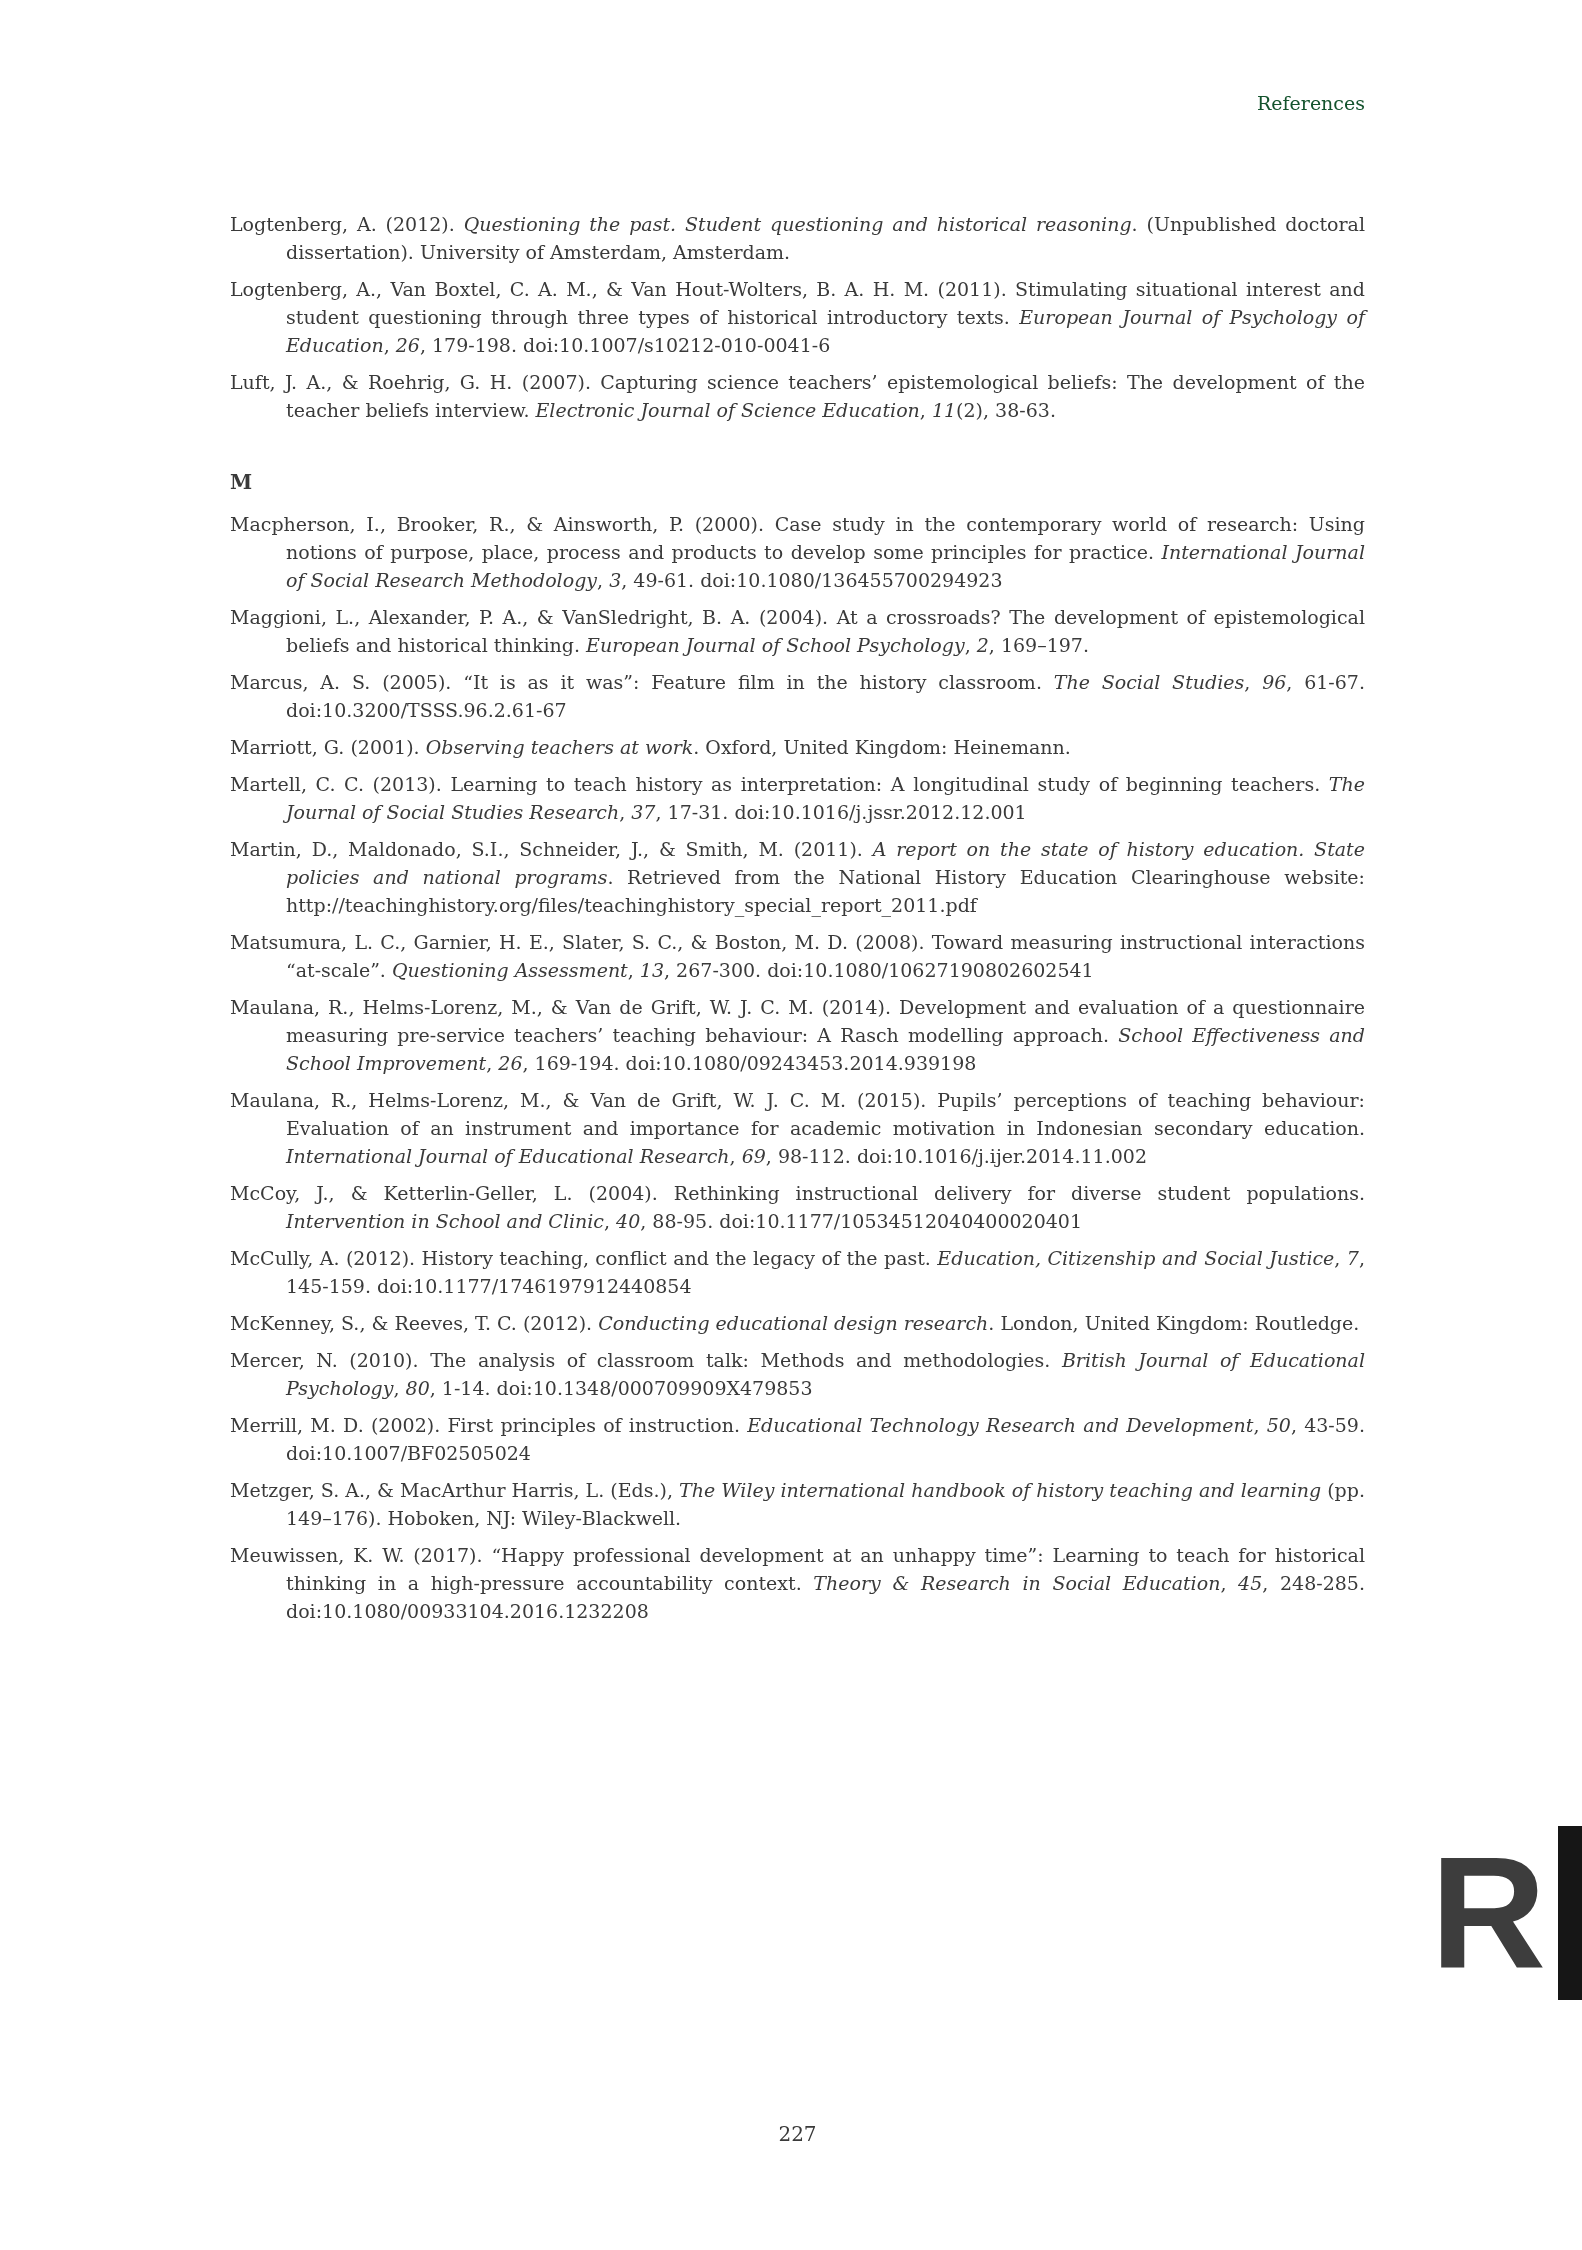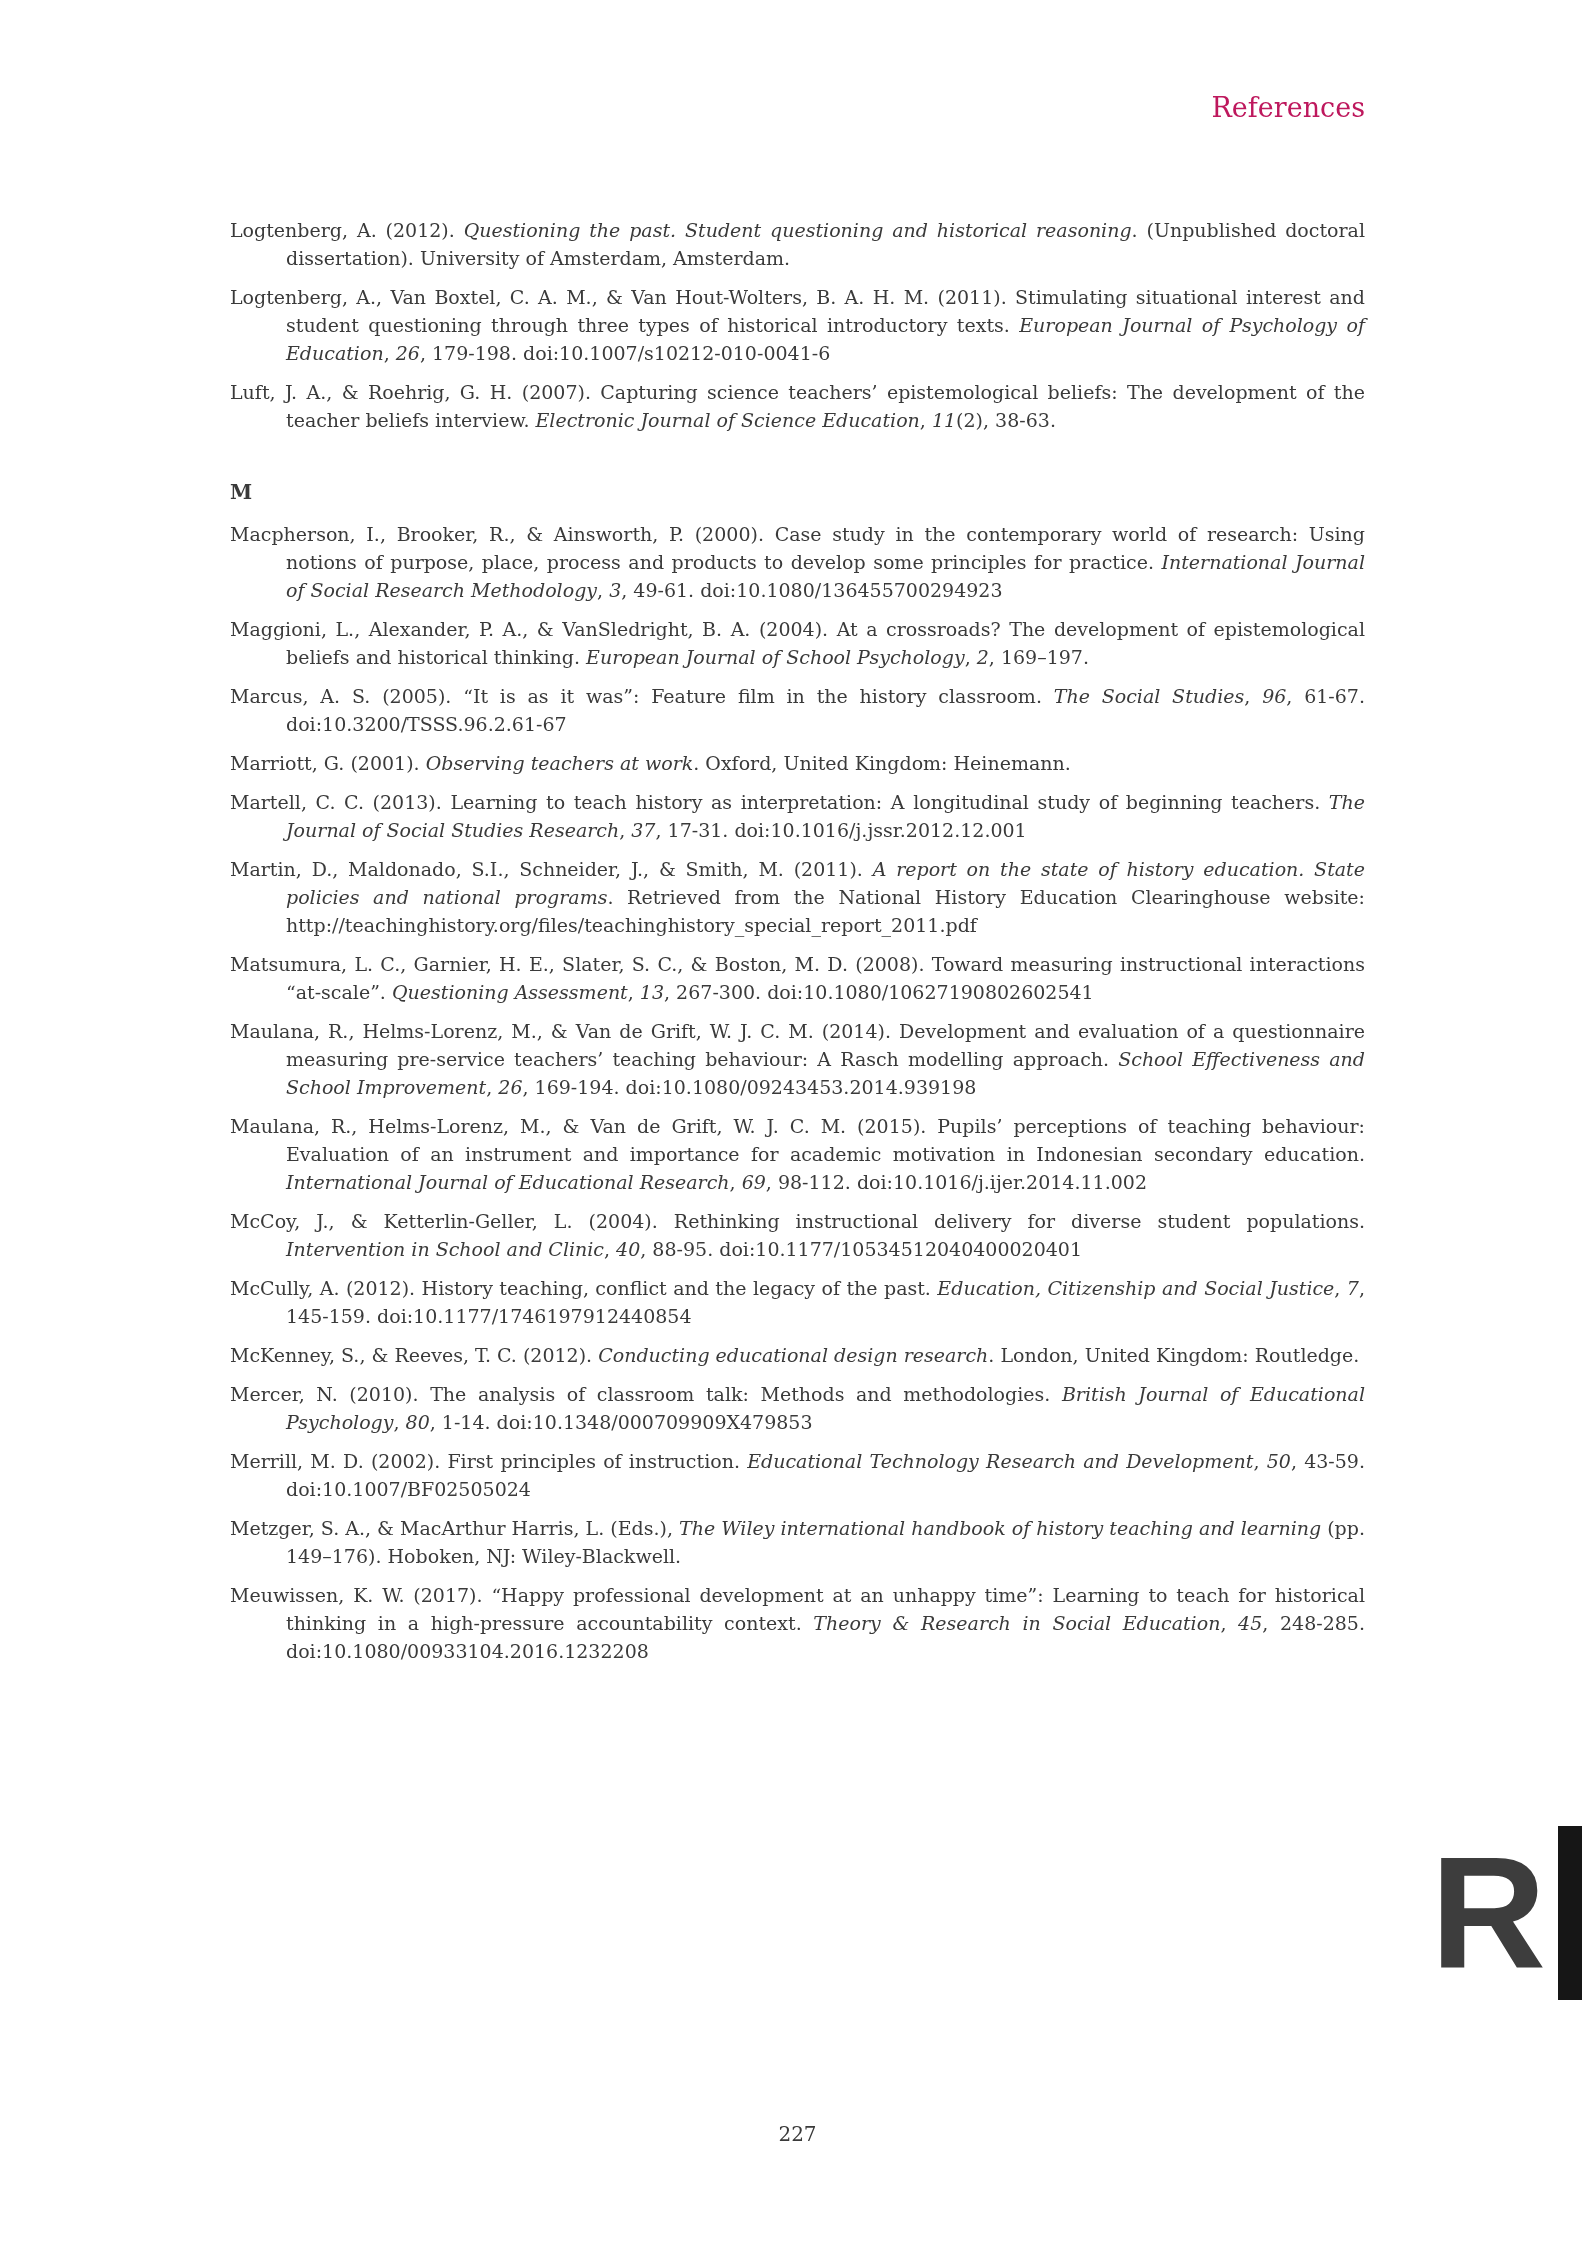--- a/index.html
+++ b/index.html
@@ -12,31 +12,31 @@
     font-family: "DejaVu Serif", serif;
     color: #3a3a3a;
     overflow: hidden;
   }
   .running-header {
     position: absolute;
     top: 92px;
     left: 230px;
     width: 1135px;
     text-align: right;
-    font-size: 27px;
-    color: #be185d;
+    font-size: 19px;
+    color: #14532d;
   }
   .refs {
     position: absolute;
     top: 205px;
     left: 230px;
     width: 1135px;
   }
   .entry {
-    margin: 11px 0 9px 0;
+    margin: 5px 0 9px 0;
     font-size: 19px;
     line-height: 28px;
     text-align: justify;
     padding-left: 56px;
     text-indent: -56px;
     color: #3a3a3a;
   }
   .entry .it { font-style: italic; }
   .section-letter {
     margin: 46px 0 16px 0;

